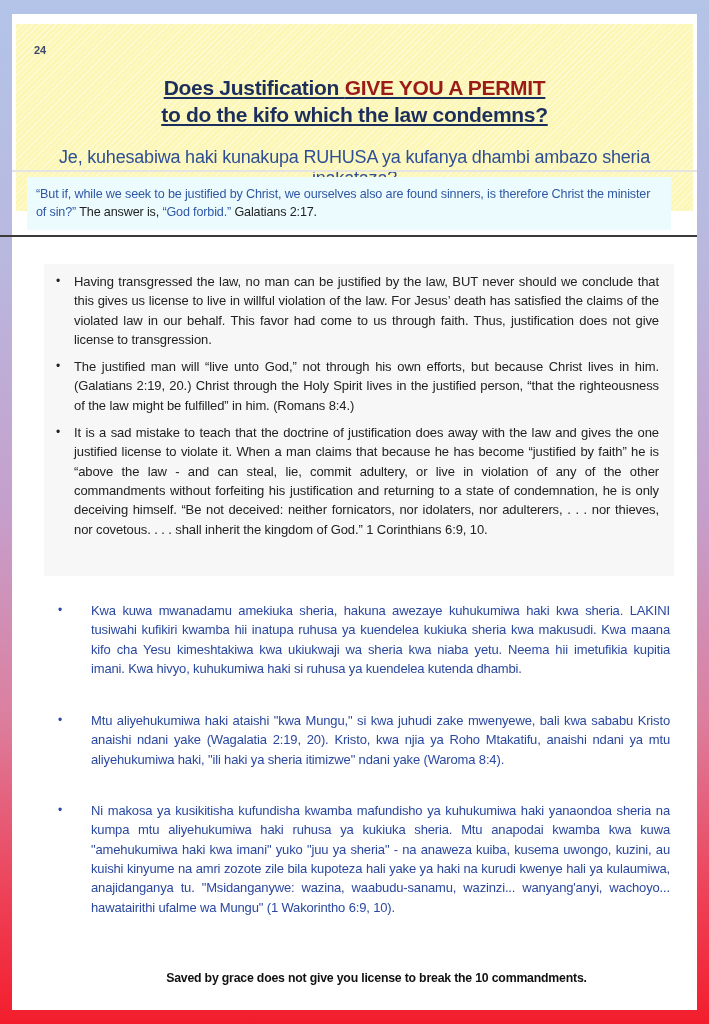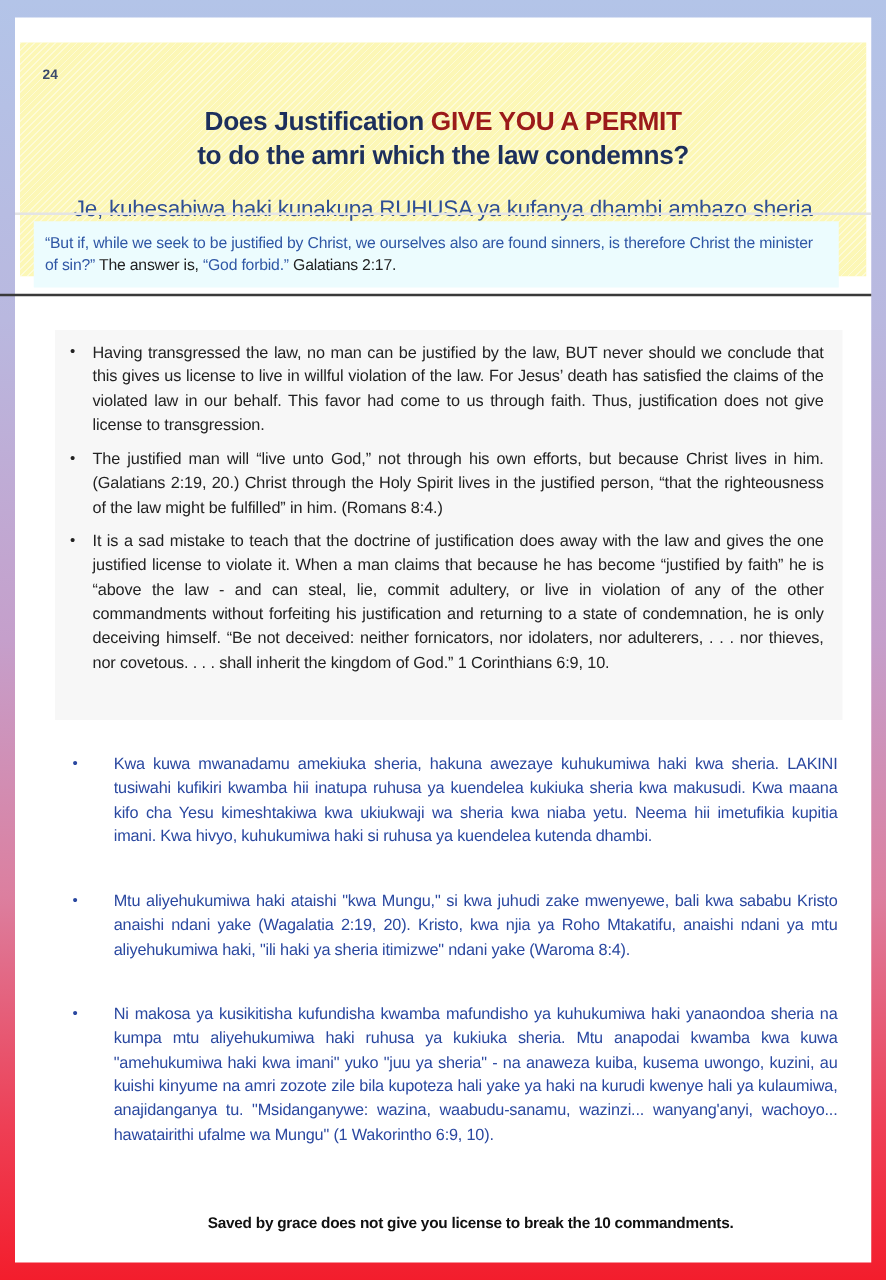--- a/index.html
+++ b/index.html
@@ -10,37 +10,38 @@
       position: relative;
     }
     .page {
       position: absolute;
       left: 12px; top: 14px;
       width: 685px; height: 996px;
       background: #ffffff;
     }
     .header {
       position: absolute;
-      left: 4px; top: 20px;
+      left: 4px; top: 10px;
       width: 677px; height: 187px;
       background-color: #fcf7b6;
       background-image: repeating-linear-gradient(135deg, rgba(255,255,255,0.45) 0px, rgba(255,255,255,0.45) 1px, rgba(0,0,0,0) 1px, rgba(0,0,0,0) 4px);
     }
     .page-num {
       position: absolute;
       left: 18px; top: 20px;
       font-size: 11px; font-weight: bold; color: #3b4a6b;
     }
     .title {
       position: absolute;
       left: 0; right: 0; top: 50px;
       text-align: center;
       font-size: 21px; font-weight: bold; line-height: 27px;
       color: #1c2f5c;
       letter-spacing: -0.3px;
+      text-decoration: underline;
     }
     .title .accent { color: #9b1a1a; }
     .subtitle {
       position: absolute;
       left: 0; right: 0; top: 123px;
       text-align: center;
       font-size: 18px; color: #2f4f95;
       letter-spacing: -0.2px;
     }
     .header-rule {
@@ -110,21 +111,21 @@
   </style>
 </head>
 <body>
 
 <div class="page">
 
   <div class="header">
     <div class="page-num">24</div>
     <div class="title">
       <span>Does Justification </span><span class="accent">GIVE YOU A PERMIT</span><br>
-      <span>to do the amri which the law condemns?</span>
+      <span>to do the kifo which the law condemns?</span>
     </div>
     <div class="subtitle">Je, kuhesabiwa haki kunakupa RUHUSA ya kufanya dhambi ambazo sheria inakataza?</div>
   </div>
 
   <div class="header-rule"></div>
 
   <div class="quote-box">
     <span class="blue">“But if, while we seek to be justified by Christ, we ourselves also are found sinners, is therefore Christ the minister of sin?”</span><span> The answer is, </span><span class="blue">“God forbid.”</span><span> Galatians 2:17.</span>
   </div>
 

